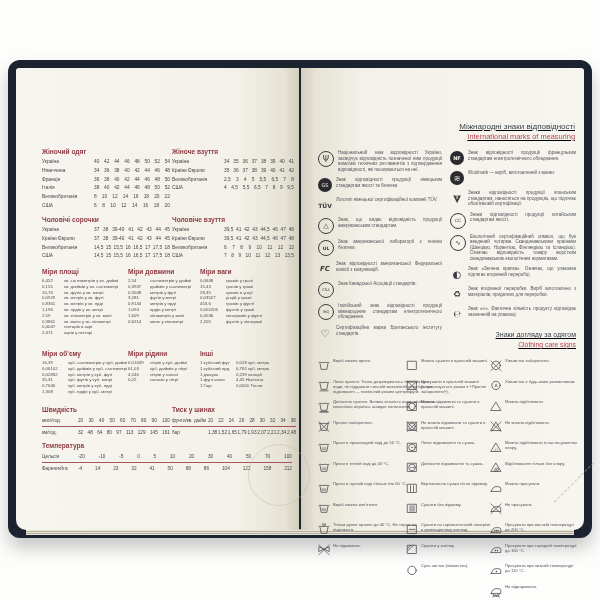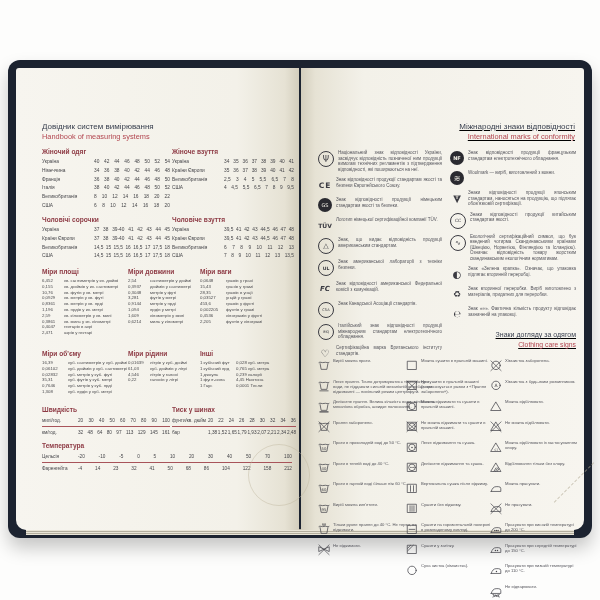--- a/index.html
+++ b/index.html
@@ -48,24 +48,20 @@
         stroke-linecap:round;stroke-linejoin:round;}
 </style>
 </head>
 <body>
 
 <div class="stage">
   <div class="book"></div>
   <div class="stack"></div>
 
   <div class="page page-l">
-    <div class="abs" style="left:26px;top:54px;">
-      <div class="t-uk">Довідник систем вимірювання</div>
-      <div class="t-en">Handbook of measuring systems</div>
-    </div>
     <div class="abs" style="left:26px;top:80px;width:128px;">
         <div class="sec-title">Жіночий одяг</div>
         <div class="srow">
           <span class="lab">Україна</span>
           <span class="vals">
             <span>40</span>
             <span>42</span>
             <span>44</span>
             <span>46</span>
             <span>48</span>
@@ -587,34 +583,28 @@
             <span>158</span>
             <span>212</span>
           </span>
         </div>
       </div>
   </div>
 
   <div class="page page-r">
     <div class="abs rt" style="left:80px;top:54px;width:194px;">
       <div class="t-uk">Міжнародні знаки відповідності</div>
-      <div class="t-en">International marks of conformity</div>
+      <div class="t-en">International marks of measuring</div>
     </div>
     <div class="abs" style="left:17px;top:82px;width:124px;">
         <div class="mark-item">
           <span class="mi circ">
             <span style="font-size: 8px;">Ψ</span>
           </span>
           <div class="txt">Національний знак відповідності України, засвідчує відповідність позначеної ним продукції вимогам технічних регламентів з підтвердження відповідності, які поширюються на неї.</div>
-        </div>
-        <div class="mark-item">
-          <span class="mi plain">
-            <span style="font-size: 7.5px; font-weight: bold; letter-spacing: 1px;">CE</span>
-          </span>
-          <div class="txt">Знак відповідності продукції стандартам якості та безпеки Європейського Союзу.</div>
         </div>
         <div class="mark-item">
           <span class="mi blk">
             <span style="font-size: 5px;">GS</span>
           </span>
           <div class="txt">Знак відповідності продукції німецьким стандартам якості та безпеки.</div>
         </div>
         <div class="mark-item">
           <span class="mi plain">
             <span style="font-size: 6px; font-weight: bold;">TÜV</span>

